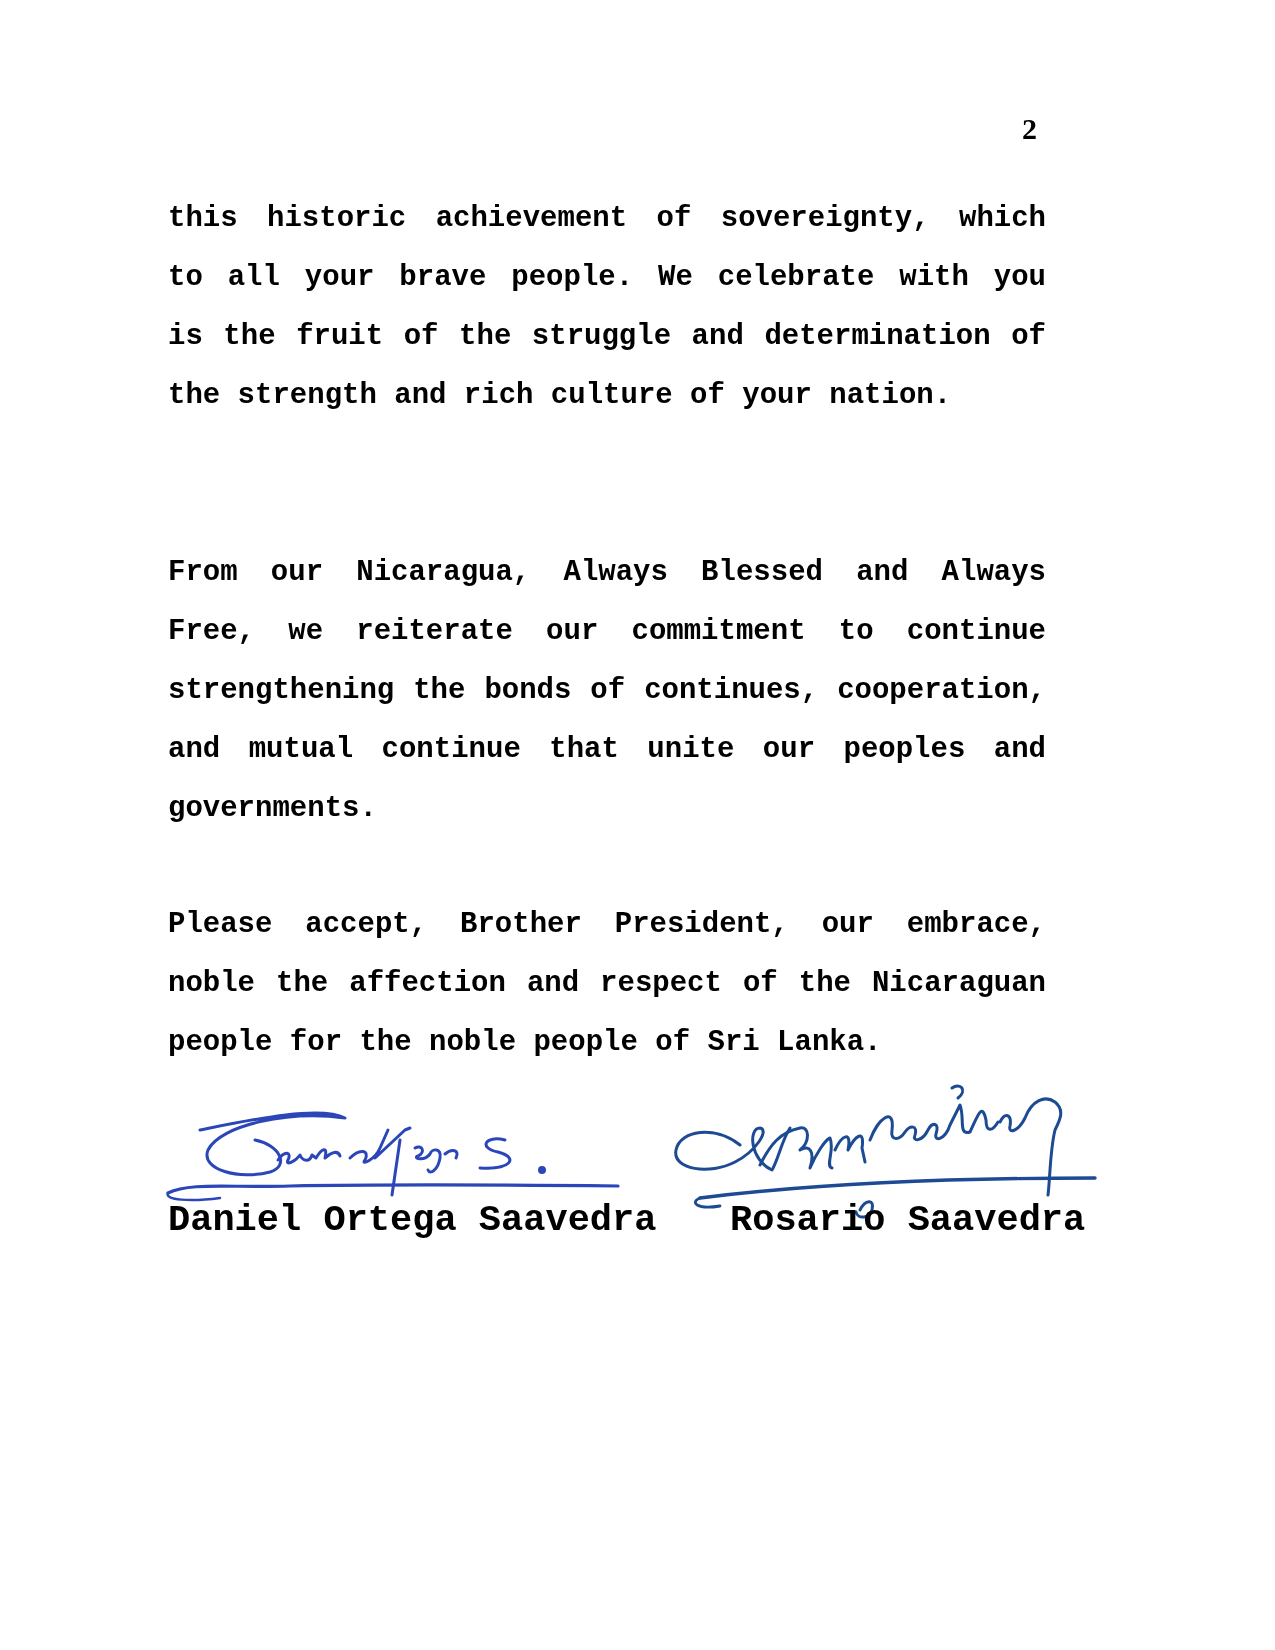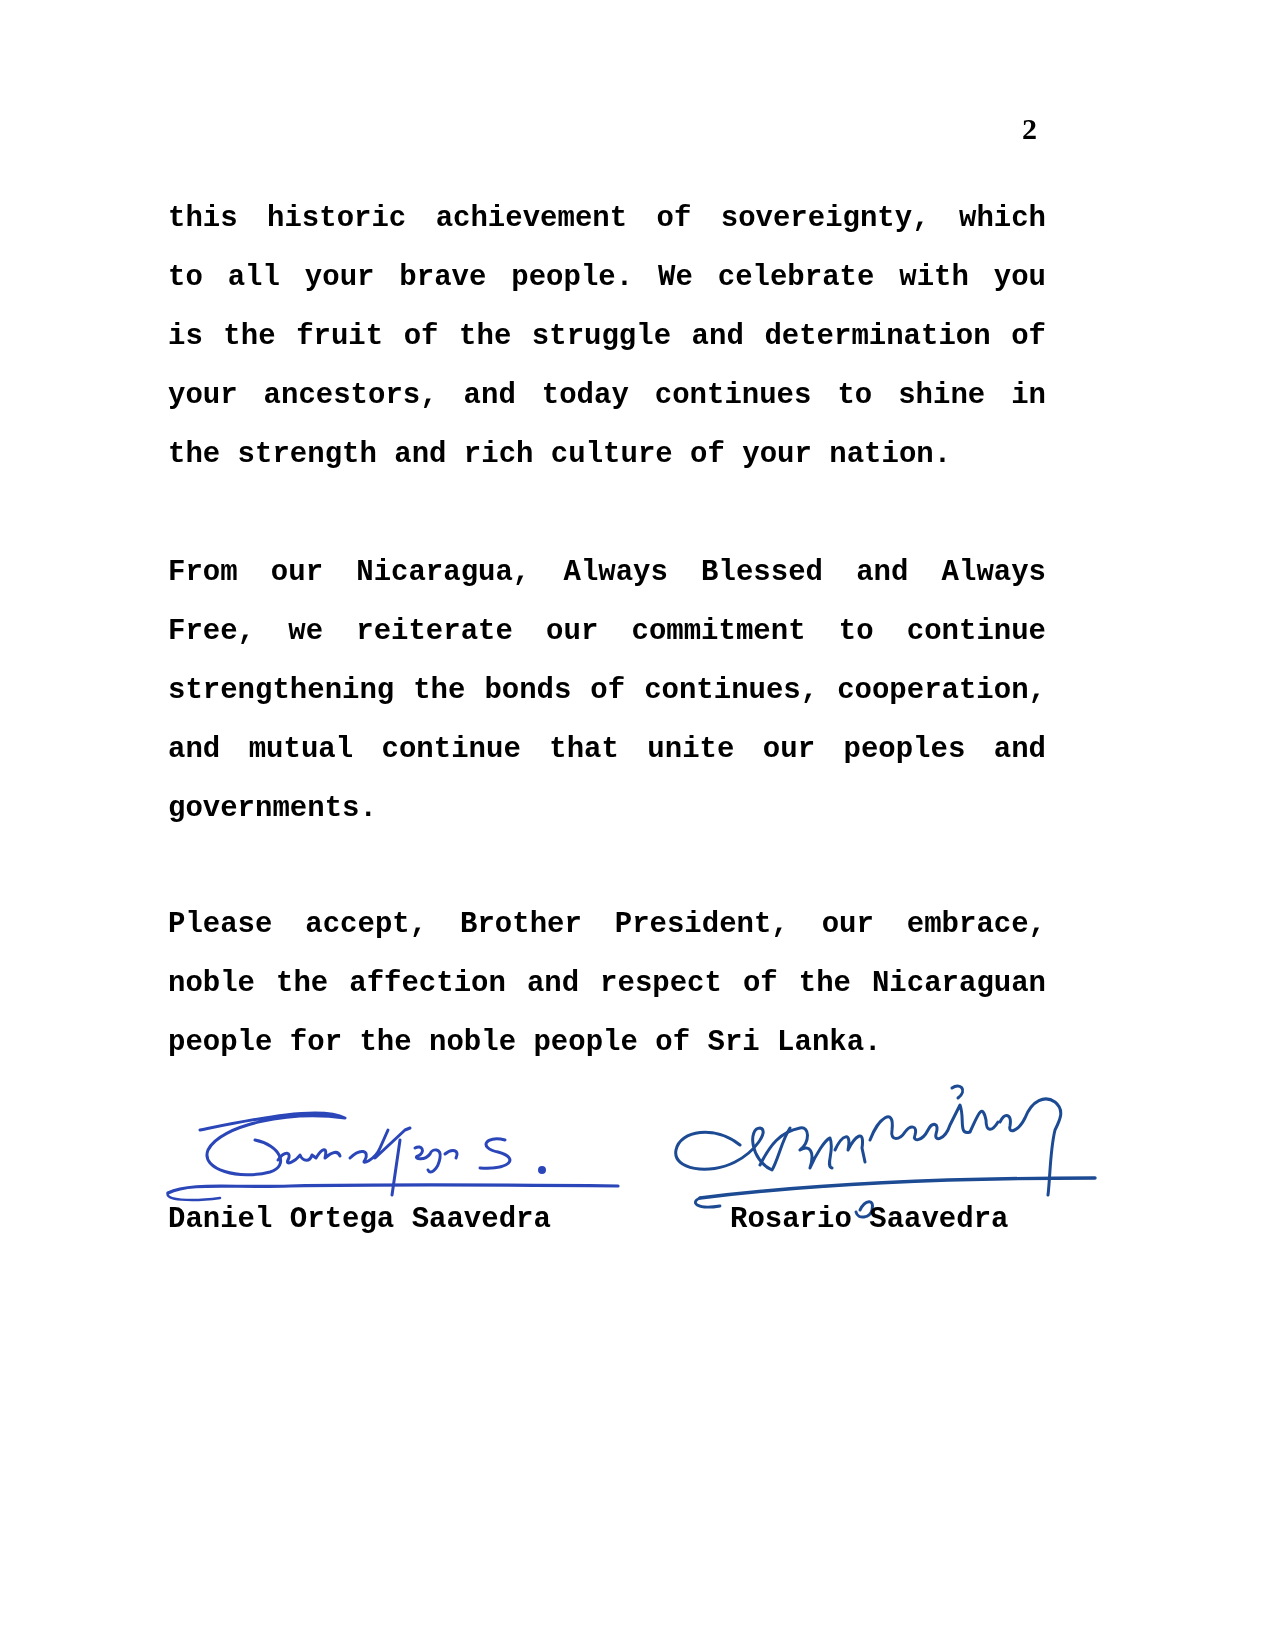--- a/index.html
+++ b/index.html
@@ -69,39 +69,38 @@
     left: 660px;
     top: 1070px;
     width: 440px;
     height: 150px;
   }
   .signer-name {
     position: absolute;
     top: 1200px;
     font-family: "Liberation Mono", "DejaVu Sans Mono", monospace;
     font-weight: bold;
-    font-size: 29px;
+    font-size: 37px;
     line-height: 40px;
     color: #000;
     white-space: nowrap;
   }
   #name-ortega { left: 168px; }
   #name-murillo { left: 730px; }
 </style>
 </head>
 <body>
 
 <div class="page-number">2</div>
 
 <div>
   <div id="para1" class="body-text">
     <div class="line"><span>this historic achievement of sovereignty, which</span></div>
     <div class="line"><span>to all your brave people. We celebrate with you</span></div>
     <div class="line"><span>is the fruit of the struggle and determination of</span></div>
-    <div class="line"><span>your ancestors, and today continues to shine in</span></div>
     <div class="line last"><span>the strength and rich culture of your nation.</span></div>
   </div>
 
   <div id="para2" class="body-text">
     <div class="line"><span>From our Nicaragua, Always Blessed and Always</span></div>
     <div class="line"><span>Free, we reiterate our commitment to continue</span></div>
     <div class="line"><span>strengthening the bonds of continues, cooperation,</span></div>
     <div class="line"><span>and mutual continue that unite our peoples and</span></div>
     <div class="line last"><span>governments.</span></div>
   </div>

